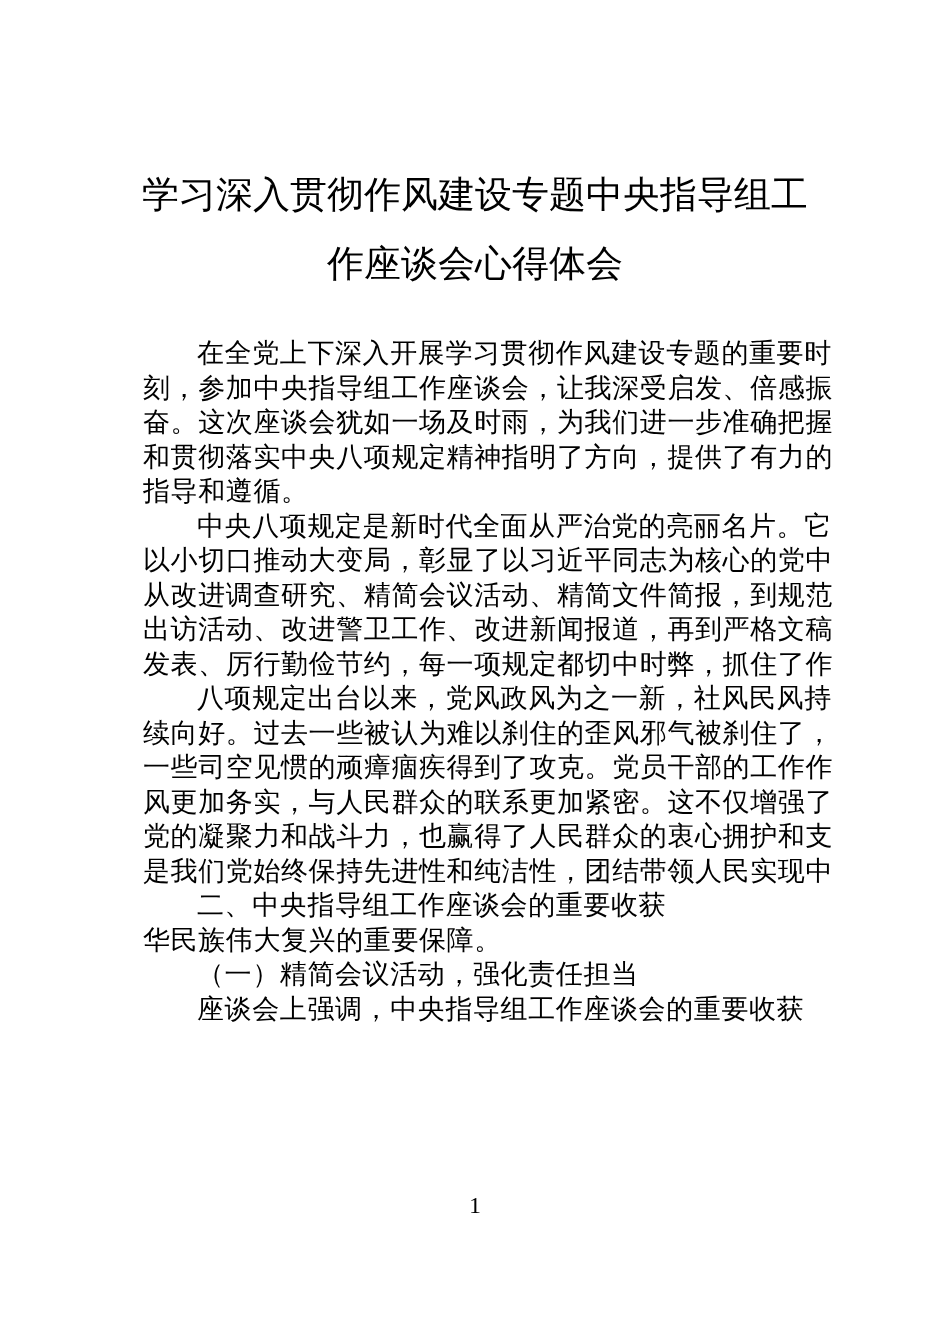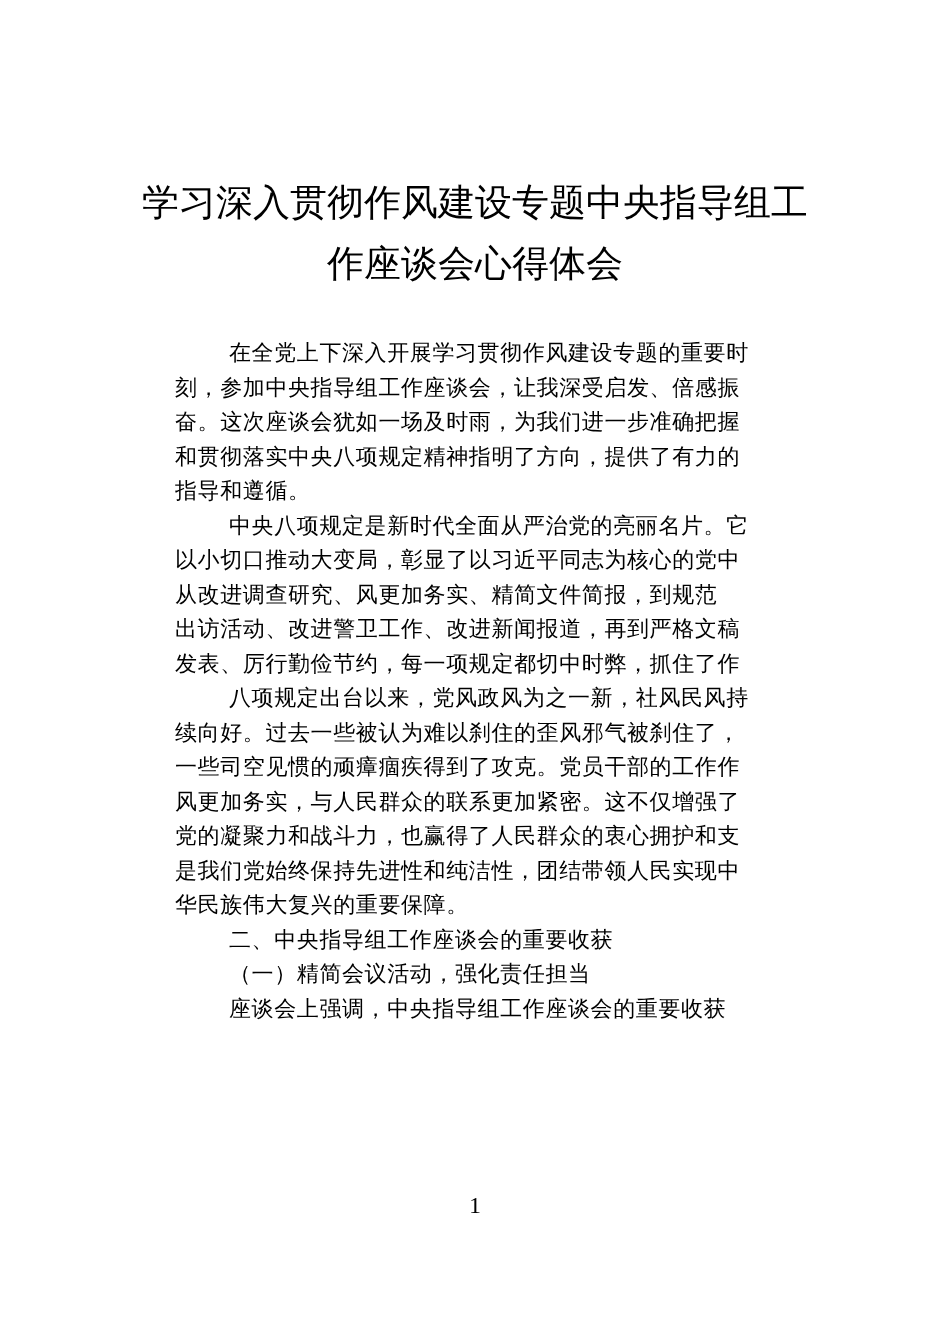--- a/index.html
+++ b/index.html
@@ -25,36 +25,35 @@
     .title {
       position: absolute;
       left: 140px;
       width: 670px;
       text-align: center;
       font-size: 37px;
       letter-spacing: 0px;
       line-height: 40px;
       white-space: nowrap;
     }
-    .title.l1 { top: 175px; margin-top: 8px; }
+    .title.l1 { top: 175px; }
     .title.l2 { top: 244px; }
     .body-text {
       position: absolute;
       left: 143px;
       top: 336px;
       width: 664px;
     }
     .line {
       display: block;
       height: 34.5px;
       line-height: 34.5px;
-      font-size: 22px;
+      font-size: 27px;
       white-space: nowrap;
       letter-spacing: 0.6px;
-      margin-left: 32px;
     }
     .line.indent { padding-left: 54px; }
     .page-number {
       position: absolute;
       left: 0;
       width: 950px;
       top: 1190px;
       text-align: center;
       font-family: "Liberation Serif", "DejaVu Serif", serif;
       font-size: 24px;
@@ -69,29 +68,29 @@
   <div class="title l2">作座谈会心得体会</div>
 
   <div class="body-text">
     <span class="line indent">在全党上下深入开展学习贯彻作风建设专题的重要时</span>
     <span class="line">刻，参加中央指导组工作座谈会，让我深受启发、倍感振</span>
     <span class="line">奋。这次座谈会犹如一场及时雨，为我们进一步准确把握</span>
     <span class="line">和贯彻落实中央八项规定精神指明了方向，提供了有力的</span>
     <span class="line">指导和遵循。</span>
     <span class="line indent">中央八项规定是新时代全面从严治党的亮丽名片。它</span>
     <span class="line">以小切口推动大变局，彰显了以习近平同志为核心的党中</span>
-    <span class="line">从改进调查研究、风更加务实、精简文件简报，到规范</span>
+    <span class="line">从改进调查研究、精简会议活动、精简文件简报，到规范</span>
     <span class="line">出访活动、改进警卫工作、改进新闻报道，再到严格文稿</span>
     <span class="line">发表、厉行勤俭节约，每一项规定都切中时弊，抓住了作</span>
     <span class="line indent">八项规定出台以来，党风政风为之一新，社风民风持</span>
     <span class="line">续向好。过去一些被认为难以刹住的歪风邪气被刹住了，</span>
     <span class="line">一些司空见惯的顽瘴痼疾得到了攻克。党员干部的工作作</span>
     <span class="line">风更加务实，与人民群众的联系更加紧密。这不仅增强了</span>
     <span class="line">党的凝聚力和战斗力，也赢得了人民群众的衷心拥护和支</span>
     <span class="line">是我们党始终保持先进性和纯洁性，团结带领人民实现中</span>
+    <span class="line indent">二、中央指导组工作座谈会的重要收获</span>
     <span class="line">华民族伟大复兴的重要保障。</span>
-    <span class="line indent">二、中央指导组工作座谈会的重要收获</span>
     <span class="line indent">（一）精简会议活动，强化责任担当</span>
     <span class="line indent">座谈会上强调，中央指导组工作座谈会的重要收获</span>
   </div>
 
   <div class="page-number">1</div>
 </div>
 
 </body></html>

